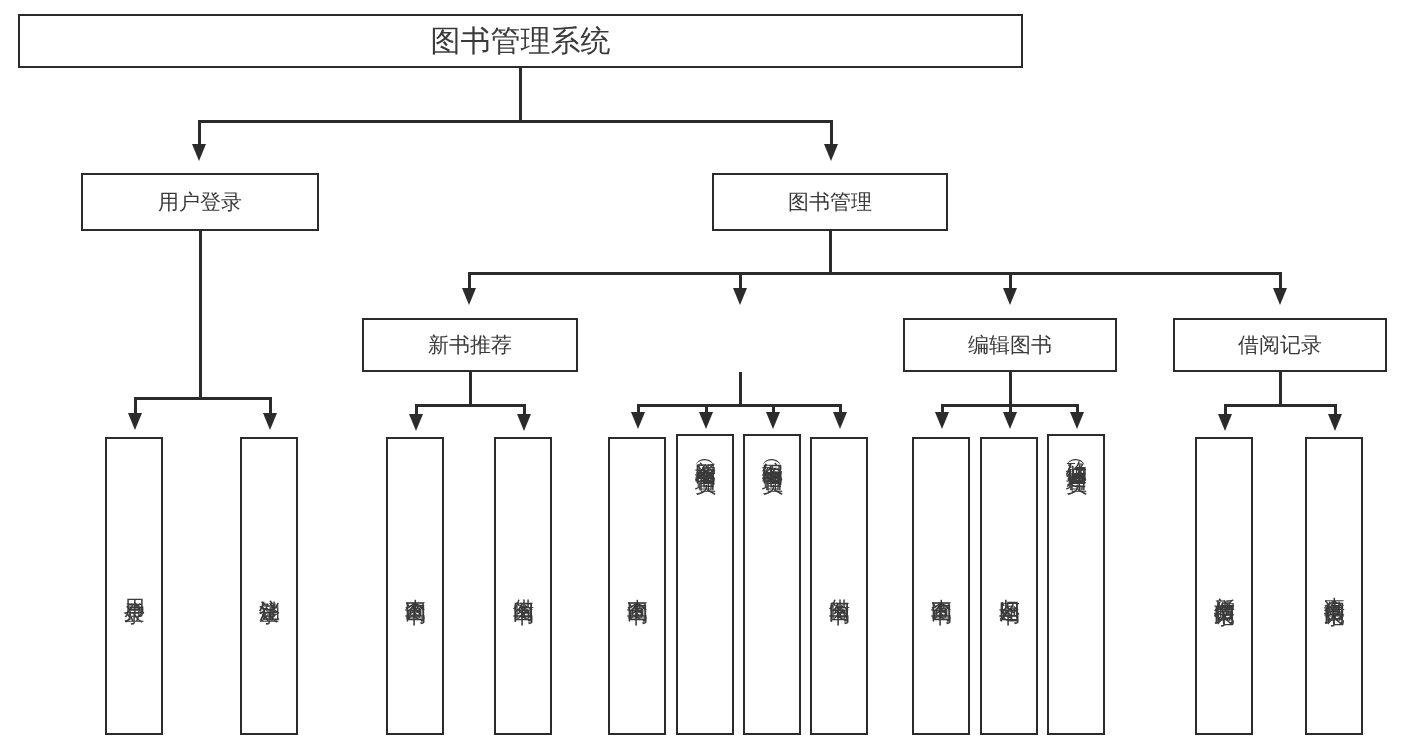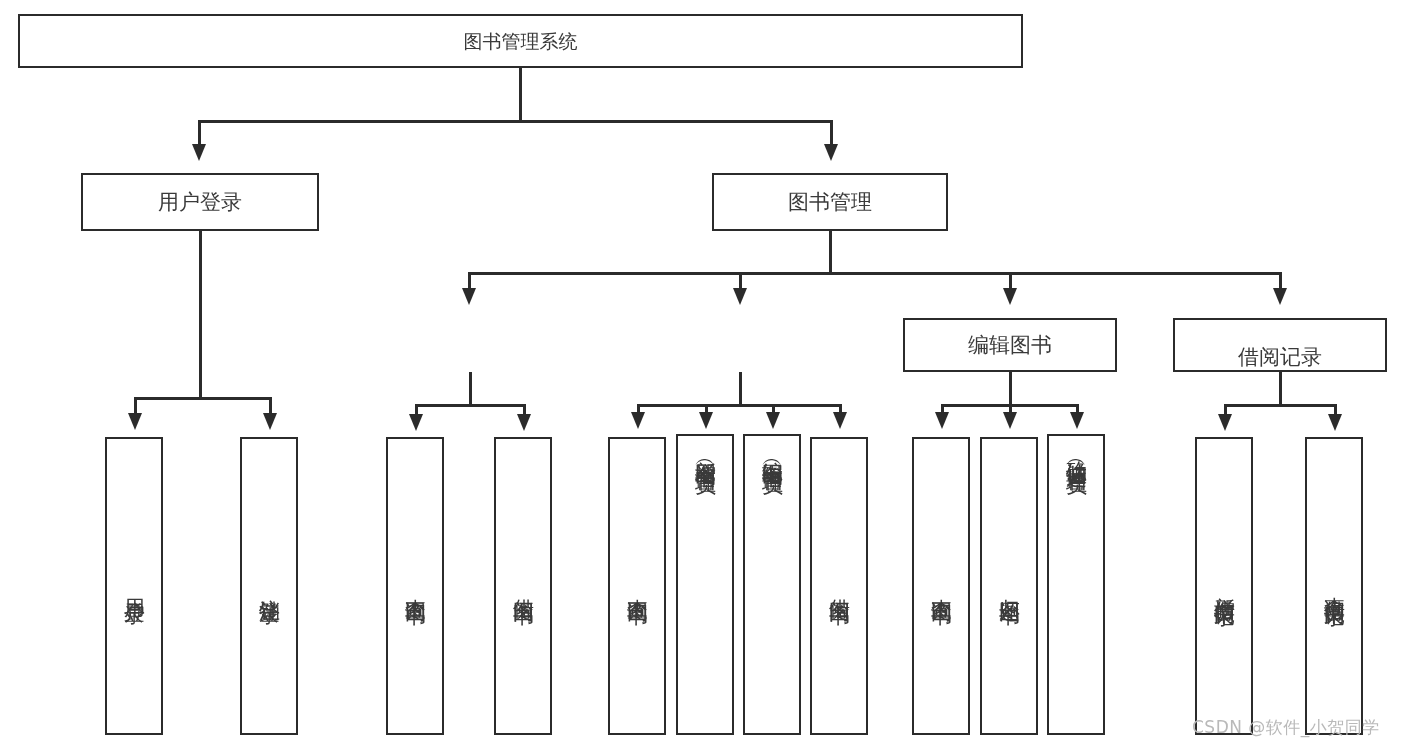--- a/index.html
+++ b/index.html
@@ -24,21 +24,21 @@
     box-sizing: border-box;
     background: #ffffff;
     border: 2.5px solid #2b2b2b;
     display: flex;
     align-items: center;
     justify-content: center;
     color: #3a3a3a;
     line-height: 1.18;
   }
   .node.root {
-    font-size: 19px;
+    font-size: 30px;
   }
   .node.lvl2 {
     font-size: 21px;
   }
   .node.lvl3 {
     font-size: 21px;
   }
   
   .node.leaf {
     font-size: 21px;
@@ -117,24 +117,27 @@
   <div class="edge h" style="left:468px; top:272px; width:813px;"></div>
   <div class="edge v" style="left:468px; top:272px; height:18px;"></div>
   <div class="arrow" style="left:462px; top:288px;"></div>
   <div class="edge v" style="left:739px; top:272px; height:18px;"></div>
   <div class="arrow" style="left:733px; top:288px;"></div>
   <div class="edge v" style="left:1009px; top:272px; height:18px;"></div>
   <div class="arrow" style="left:1003px; top:288px;"></div>
   <div class="edge v" style="left:1279px; top:272px; height:18px;"></div>
   <div class="arrow" style="left:1273px; top:288px;"></div>
 
+  <div class="node lvl3" style="left:362px; top:318px; width:216px; height:54px;">
+    <span>新书推荐</span>
+  </div>
   <div class="node lvl3" style="left:903px; top:318px; width:214px; height:54px;">
     <span>编辑图书</span>
   </div>
-  <div class="node lvl3" style="left:1173px; top:318px; width:214px; height:54px;align-items:flex-end;">
+  <div class="node lvl3" style="left:1173px; top:318px; width:214px; height:54px;">
     <span>借阅记录</span>
   </div>
 
   <div class="edge v" style="left:469px; top:372px; height:34px;"></div>
   <div class="edge h" style="left:415px; top:404px; width:110px;"></div>
   <div class="edge v" style="left:415px; top:404px; height:14px;"></div>
   <div class="arrow" style="left:409px; top:414px;"></div>
   <div class="edge v" style="left:523px; top:404px; height:14px;"></div>
   <div class="arrow" style="left:517px; top:414px;"></div>
 
@@ -202,15 +205,14 @@
     <span class="vtext">确认归还（管理员）</span>
   </div>
 
   <div class="node leaf align-mid" style="left:1195px; top:437px; width:58px; height:298px;">
     <span class="vtext">新增借阅记录</span>
   </div>
   <div class="node leaf align-mid" style="left:1305px; top:437px; width:58px; height:298px;">
     <span class="vtext">查询借阅记录</span>
   </div>
 
-  <div id="watermark" style="left:1192px; top:716px;">CSDN @软件_小贺同学</div>
 
 </div>
 
 </body></html>

